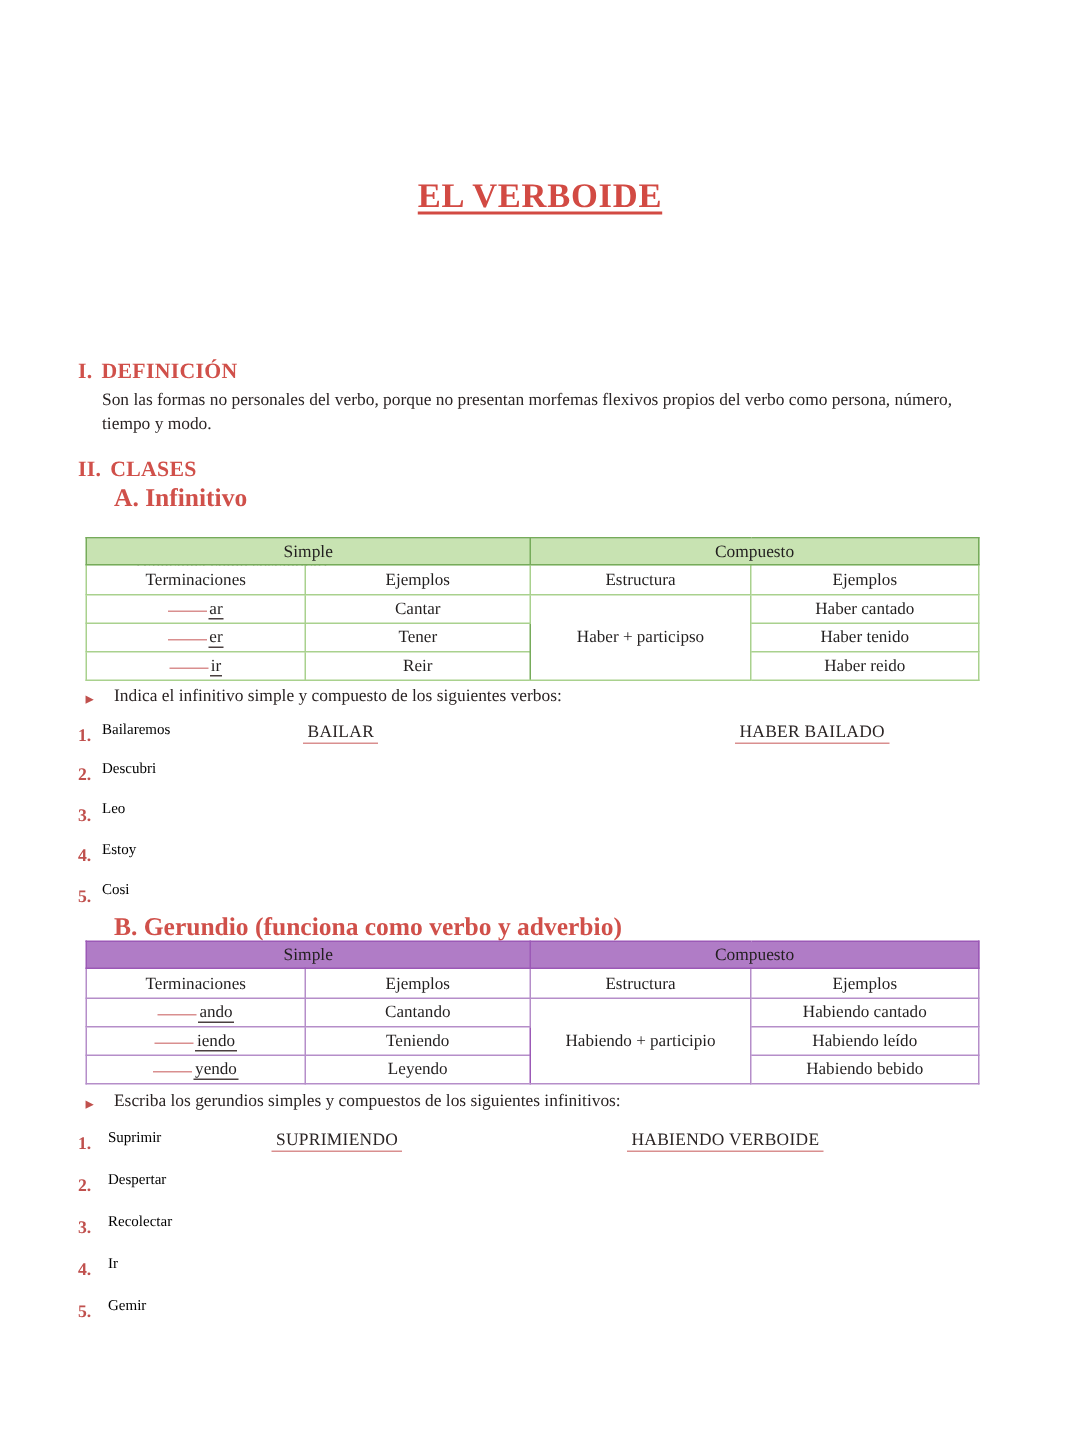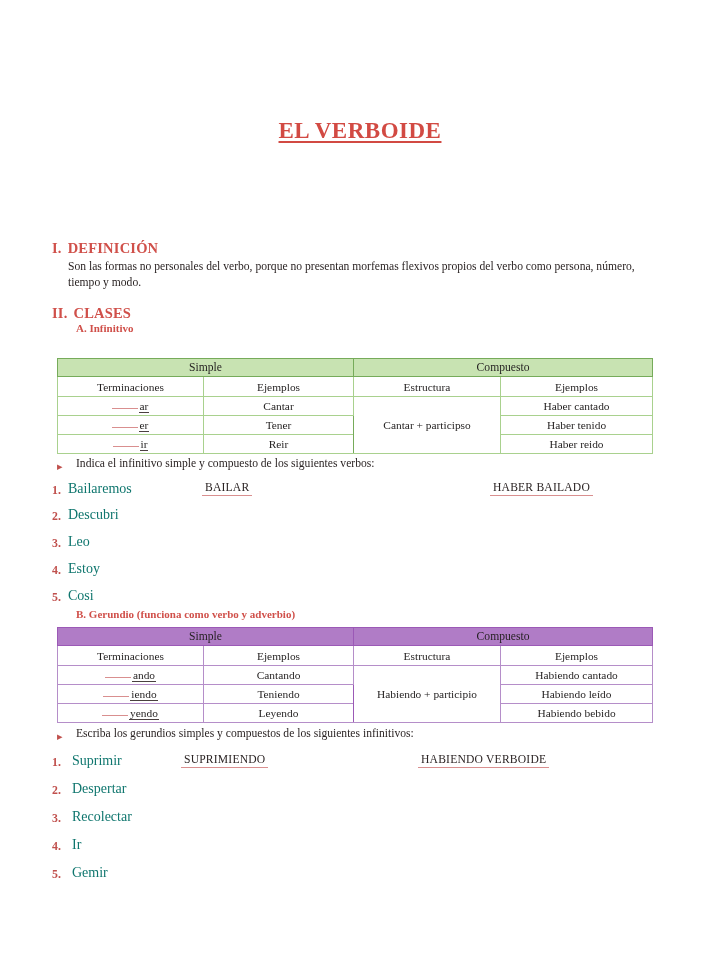--- a/index.html
+++ b/index.html
@@ -56,21 +56,21 @@
     position: absolute;
     font-size: 11.6px;
     line-height: 16px;
     color: #2b2424;
   }
 
   .sub-heading {
     position: absolute;
     font-weight: bold;
     color: #d0504a;
-    font-size: 11px;
+    font-size: 17px;
     white-space: nowrap;
   }
 
   .paren-note {
     position: absolute;
     font-size: 11.4px;
     color: #2b2424;
     white-space: nowrap;
     margin-top: 32px;
   }
@@ -155,22 +155,22 @@
     line-height: 1;
   }
   .item-num {
     position: absolute;
     color: #c0504d;
     font-weight: bold;
     font-size: 11.8px;
   }
   .item-text {
     position: absolute;
-    font-size: 14px;
-    color: #0f766e;
+    font-size: 10px;
+    color: #000000;
     white-space: nowrap;
   }
   .answer {
     position: absolute;
     font-size: 11.6px;
     color: #2b2424;
     letter-spacing: 0.2px;
     white-space: nowrap;
     border-bottom: 1.3px solid #d98f8f;
     padding: 0 3px 1px 3px;
@@ -214,21 +214,21 @@
         <th class="hdr-sub">Terminaciones</th>
         <th class="hdr-sub">Ejemplos</th>
         <th class="hdr-sub vsplit">Estructura</th>
         <th class="hdr-sub">Ejemplos</th>
       </tr>
       <tr>
         <td class="row-cell">
           <span class="term"><span class="blank"></span><span class="endswith">ar</span></span>
         </td>
         <td class="row-cell">Cantar</td>
-        <td class="row-cell vsplit" rowspan="3">Cantar + participso</td>
+        <td class="row-cell vsplit" rowspan="3">Haber + participso</td>
         <td class="row-cell">Haber cantado</td>
       </tr>
       <tr>
         <td class="row-cell">
           <span class="term"><span class="blank"></span><span class="endswith">er</span></span>
         </td>
         <td class="row-cell">Tener</td>
         <td class="row-cell">Haber  tenido</td>
       </tr>
       <tr>

